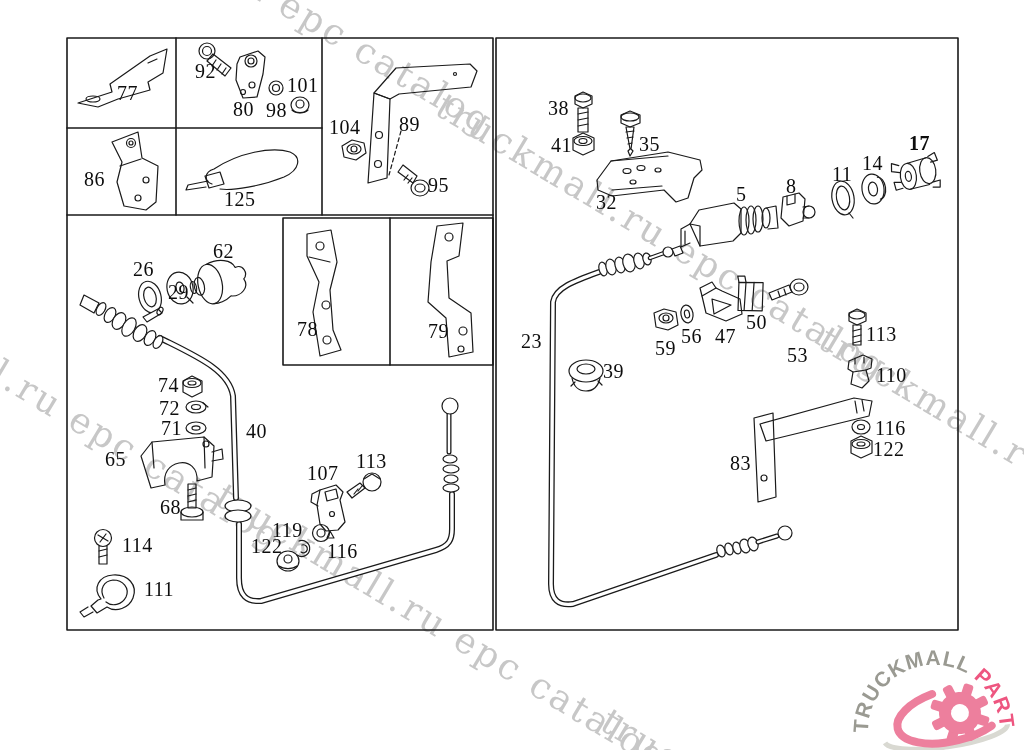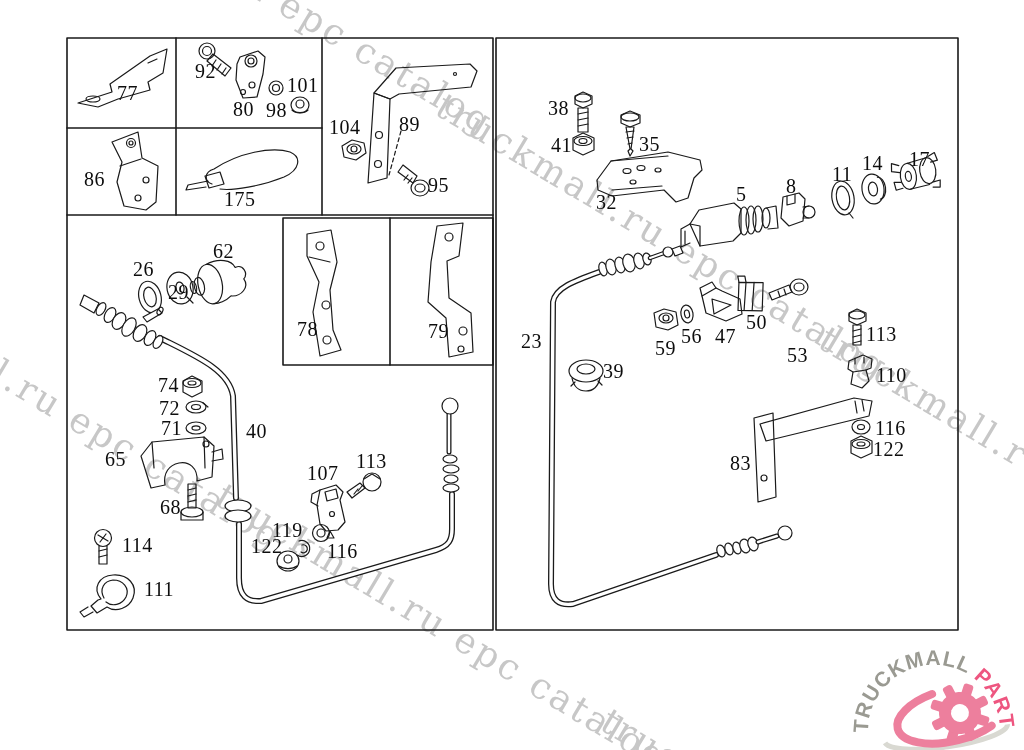--- a/index.html
+++ b/index.html
@@ -448,21 +448,21 @@
       </textPath>
     </text>
   </svg>
 
 <div class="part-label" style="left: 117px; top: 82px;">77</div>
     <div class="part-label" style="left: 84px; top: 168px;">86</div>
     <div class="part-label" style="left: 195px; top: 60px;">92</div>
     <div class="part-label" style="left: 233px; top: 98px;">80</div>
     <div class="part-label" style="left: 266px; top: 99px;">98</div>
     <div class="part-label" style="left: 287px; top: 74px;">101</div>
-    <div class="part-label" style="left: 224px; top: 188px;">175</div>
+    <div class="part-label" style="left: 224px; top: 188px;">125</div>
     <div class="part-label" style="left: 329px; top: 116px;">104</div>
     <div class="part-label" style="left: 399px; top: 113px;">89</div>
     <div class="part-label" style="left: 428px; top: 174px;">95</div>
     <div class="part-label" style="left: 297px; top: 318px;">78</div>
     <div class="part-label" style="left: 428px; top: 320px;">79</div>
     <div class="part-label" style="left: 133px; top: 258px;">26</div>
     <div class="part-label" style="left: 168px; top: 253px; margin-top: 28px;">29</div>
     <div class="part-label" style="left: 213px; top: 240px;">62</div>
     <div class="part-label" style="left: 246px; top: 420px;">40</div>
     <div class="part-label" style="left: 158px; top: 374px;">74</div>
@@ -478,21 +478,21 @@
     <div class="part-label" style="left: 122px; top: 534px;">114</div>
     <div class="part-label" style="left: 144px; top: 578px;">111</div>
     <div class="part-label" style="left: 548px; top: 97px;">38</div>
     <div class="part-label" style="left: 551px; top: 134px;">41</div>
     <div class="part-label" style="left: 639px; top: 133px;">35</div>
     <div class="part-label" style="left: 596px; top: 191px;">32</div>
     <div class="part-label" style="left: 736px; top: 183px;">5</div>
     <div class="part-label" style="left: 786px; top: 175px;">8</div>
     <div class="part-label" style="left: 832px; top: 163px;">11</div>
     <div class="part-label" style="left: 862px; top: 152px;">14</div>
-    <div class="part-label" style="left: 909px; top: 148px;">17</div>
+    <div class="part-label" style="left: 909px; top: 132px; font-weight: bold;">17</div>
     <div class="part-label" style="left: 521px; top: 330px;">23</div>
     <div class="part-label" style="left: 603px; top: 360px;">39</div>
     <div class="part-label" style="left: 655px; top: 337px;">59</div>
     <div class="part-label" style="left: 681px; top: 325px;">56</div>
     <div class="part-label" style="left: 715px; top: 325px;">47</div>
     <div class="part-label" style="left: 746px; top: 311px;">50</div>
     <div class="part-label" style="left: 787px; top: 296px; margin-top: 48px;">53</div>
     <div class="part-label" style="left: 866px; top: 323px;">113</div>
     <div class="part-label" style="left: 876px; top: 364px;">110</div>
     <div class="part-label" style="left: 730px; top: 452px;">83</div>

